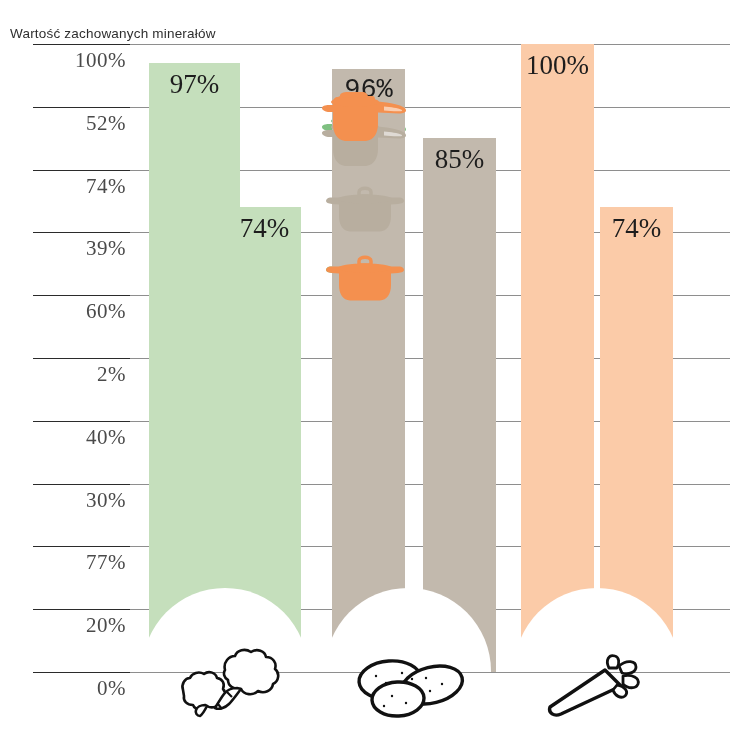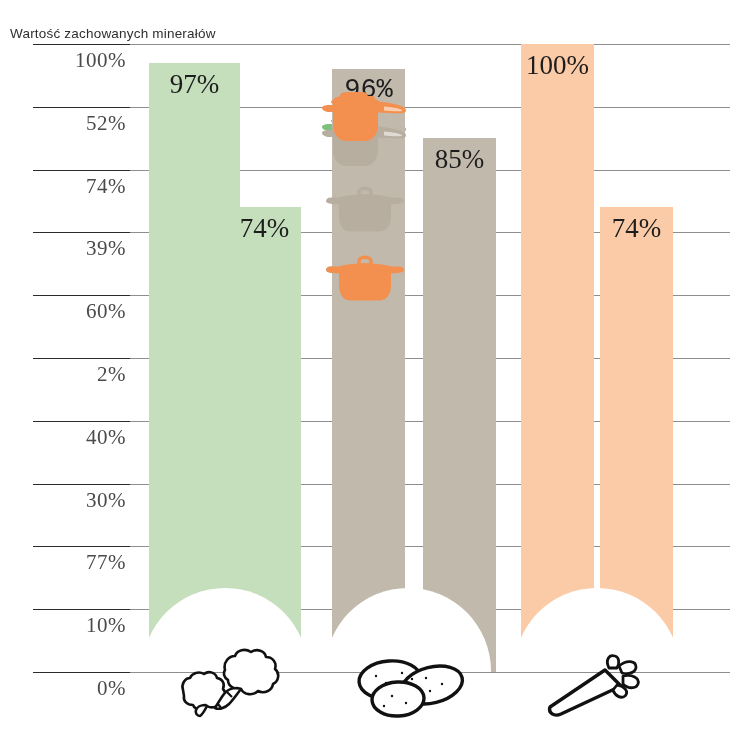--- a/index.html
+++ b/index.html
@@ -100,21 +100,21 @@
       <div class="ytick-wrap" style="top: 424.8px;">
         <div class="ytick">40%</div>
       </div>
       <div class="ytick-wrap" style="top: 487.6px;">
         <div class="ytick">30%</div>
       </div>
       <div class="ytick-wrap" style="top: 550.4px;">
         <div class="ytick">77%</div>
       </div>
       <div class="ytick-wrap" style="top: 613.2px;">
-        <div class="ytick">10%</div>
+        <div class="ytick">20%</div>
       </div>
       <div class="ytick-wrap" style="top: 676px;">
         <div class="ytick">0%</div>
       </div>
     </div>
   <div id="bars-layer">
       <div class="bar" style="left: 149px; width: 91px; height: 609.16px; background: rgb(197, 223, 188);">
         <div class="bar-value">97%</div>
       </div>
       <div class="pot" style="bottom: 567.16px;">

